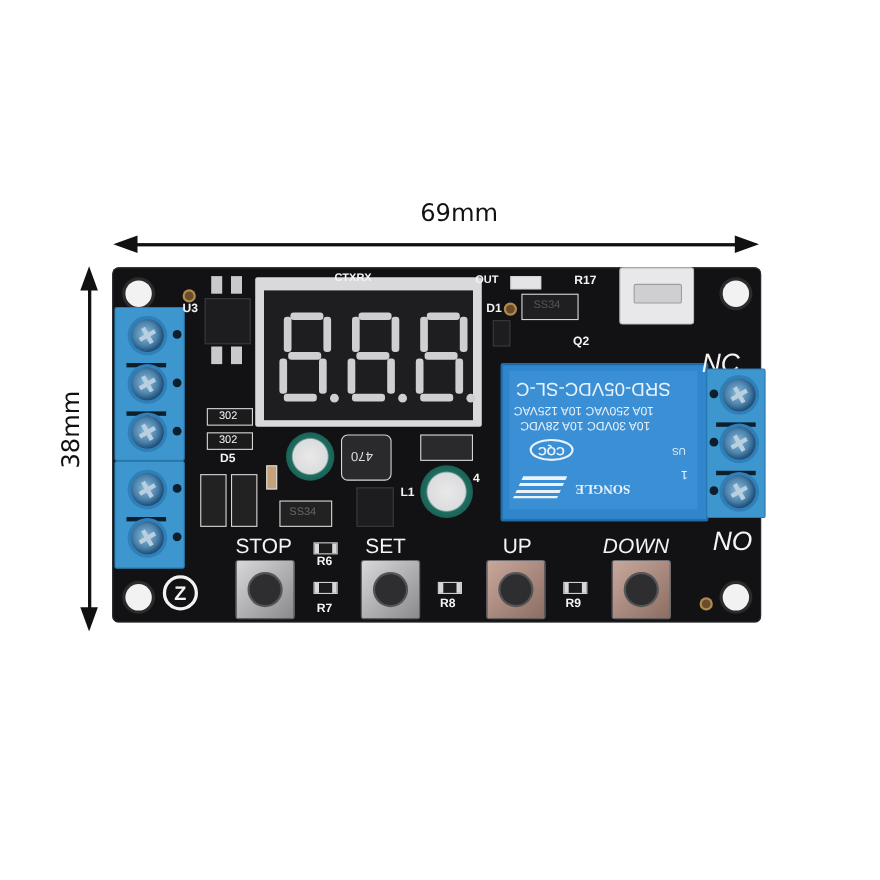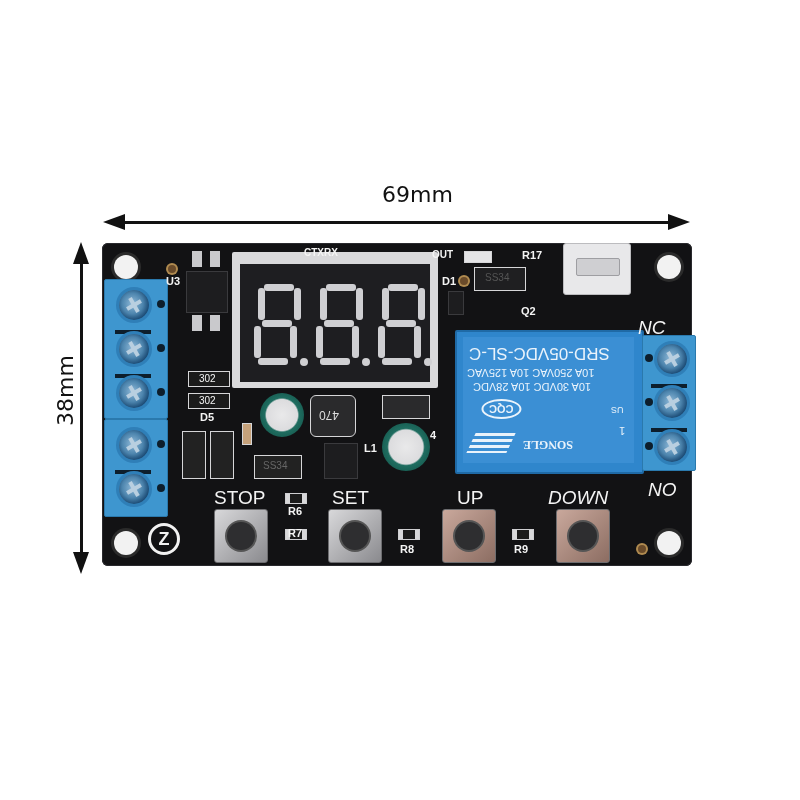--- a/index.html
+++ b/index.html
@@ -14,21 +14,21 @@
     .arrow-u{position:absolute;left:73px;top:242px;width:0;height:0;border-left:8px solid transparent;border-right:8px solid transparent;border-bottom:22px solid #111;}
     .arrow-d{position:absolute;left:73px;top:552px;width:0;height:0;border-left:8px solid transparent;border-right:8px solid transparent;border-top:22px solid #111;}
     .v-text{position:absolute;left:30px;top:378px;transform:rotate(-90deg);transform-origin:center;}
 
     
     .pcb{position:absolute;left:102px;top:243px;width:590px;height:323px;background:#121214;border-radius:6px;box-shadow:0 0 0 1px #2a2a2e inset;}
     .hole{position:absolute;width:24px;height:24px;border-radius:50%;background:#f2f2f2;box-shadow:0 0 0 3px #2b2b2b;}
     .silk{position:absolute;color:#f4f4f4;font-family:"Liberation Sans",sans-serif;}
     .silk-sm{font-size:11px;font-weight:bold;}
     .silk-btn{font-size:19px;}
-    .silk-it{font-style:italic;font-size:19px;}
+    .silk-it{font-style:italic;font-size:24px;}
 
     
     .term{position:absolute;background:#3e96cf;border:1px solid #2a79ad;border-radius:2px;}
     .screw{position:absolute;width:30px;height:30px;border-radius:50%;background:radial-gradient(circle at 45% 45%,#8fb9d8 0,#4c84ad 45%,#1e4e78 70%,#163c60 100%);box-shadow:0 0 0 3px #2f7fb8;}
     .screw::after{content:"";position:absolute;left:7px;top:13px;width:16px;height:4px;background:#b9cfe0;transform:rotate(-30deg);}
     .screw::before{content:"";position:absolute;left:13px;top:7px;width:4px;height:16px;background:#b9cfe0;transform:rotate(-30deg);}
     .tdot{position:absolute;width:8px;height:8px;border-radius:50%;background:#0d1e2c;}
     .tbar{position:absolute;height:4px;background:#0d1e2c;}
 
     
@@ -219,21 +219,21 @@
   </div>
   <div class="silk silk-it" style="left:546px;top:236px;">NO</div>
 
   <div class="silk silk-btn" style="left:112px;top:244px;">STOP</div>
   <div class="resistor" style="left:183px;top:250px;"></div>
   <div class="silk silk-sm" style="left:186px;top:262px;">R6</div>
   <div class="button" style="left:112px;top:266px;">
     <div class="btn-cap"></div>
   </div>
   <div class="resistor" style="left:183px;top:286px;"></div>
-  <div class="silk silk-sm" style="left:186px;top:284px;">R7</div>
+  <div class="silk silk-sm" style="left:186px;top:304px;">R7</div>
 
   <div class="silk silk-btn" style="left:230px;top:244px;">SET</div>
   <div class="button" style="left:226px;top:266px;">
     <div class="btn-cap"></div>
   </div>
   <div class="resistor" style="left:296px;top:286px;"></div>
   <div class="silk silk-sm" style="left:298px;top:300px;">R8</div>
 
   <div class="silk silk-btn" style="left:355px;top:244px;">UP</div>
   <div class="button copper" style="left:340px;top:266px;">

